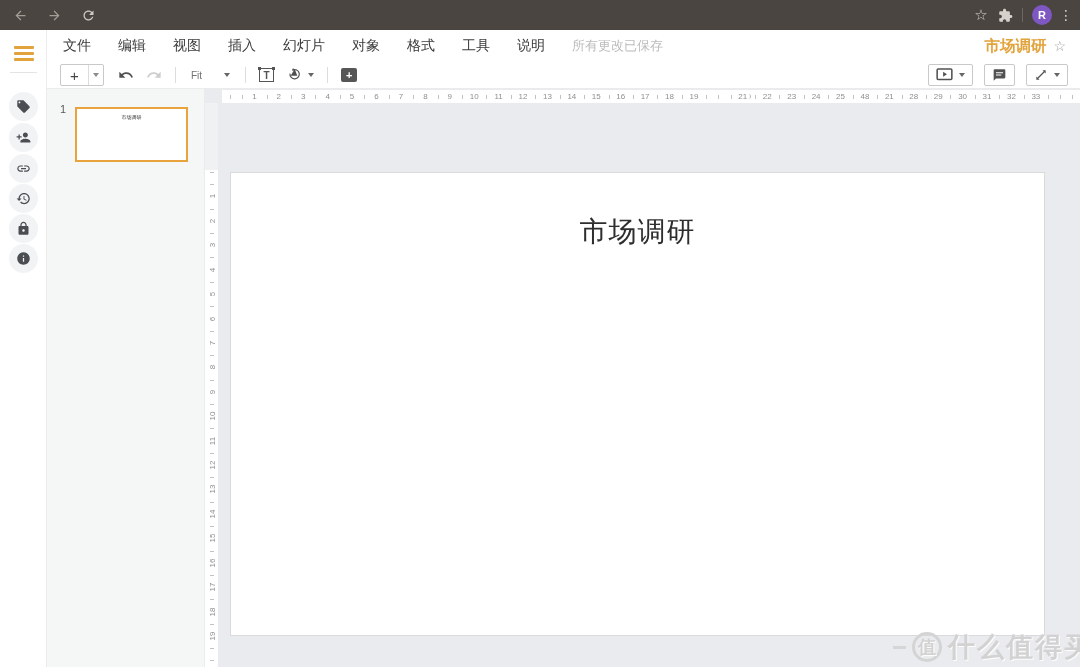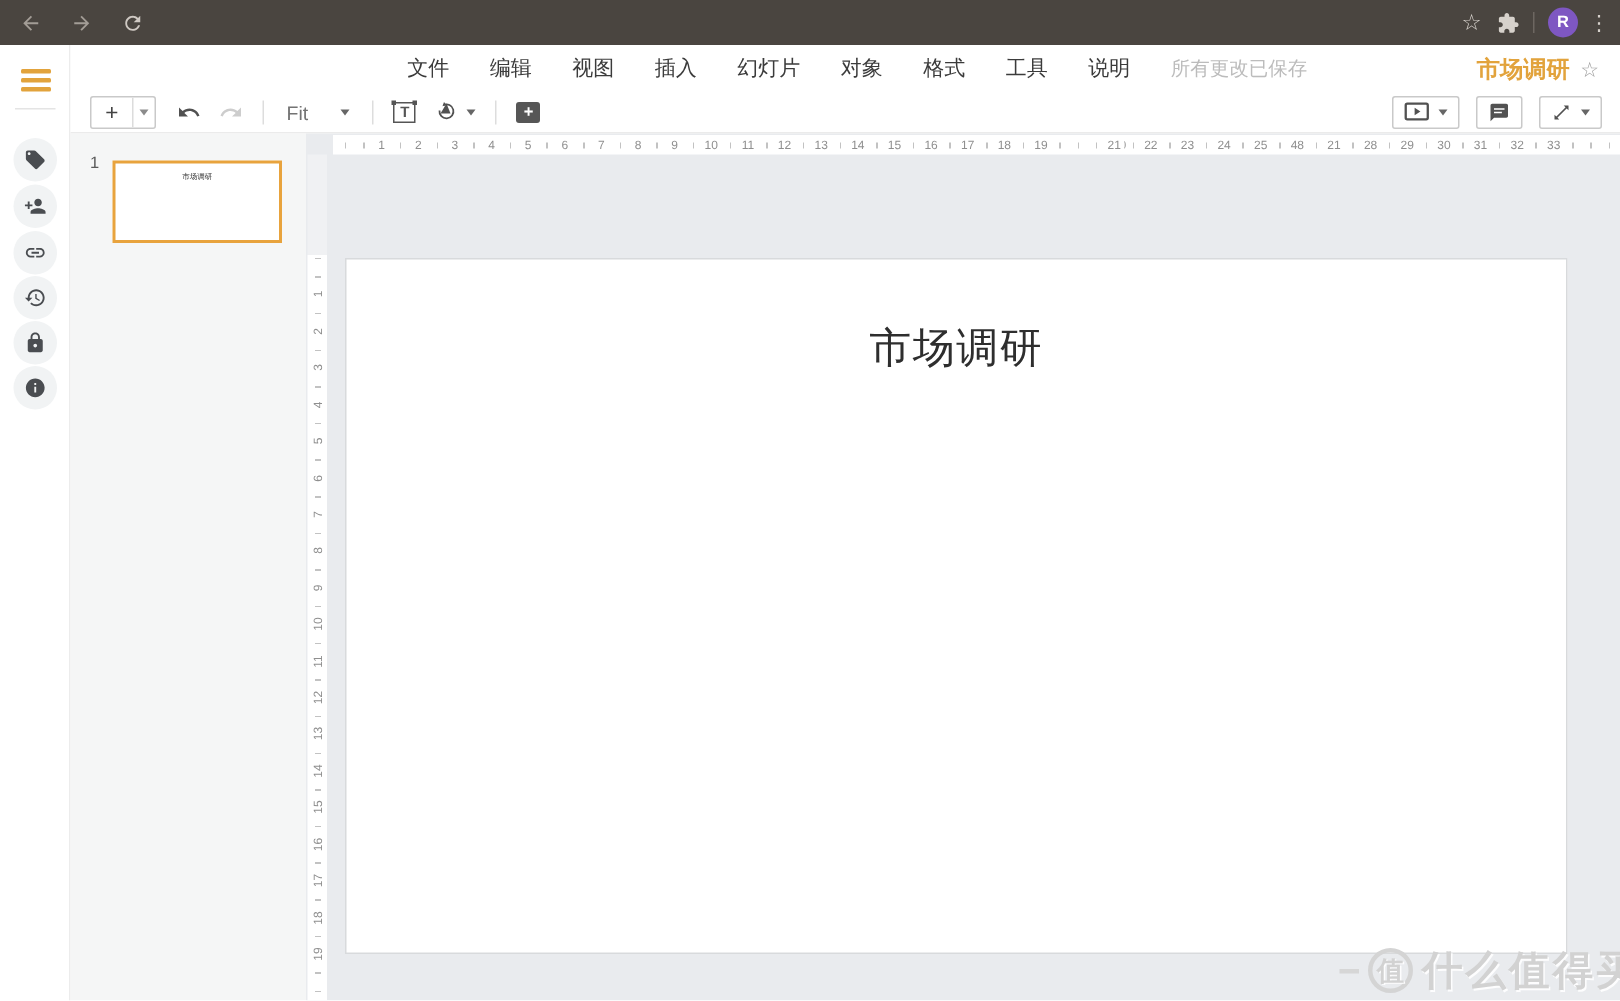--- a/index.html
+++ b/index.html
@@ -28,41 +28,41 @@
 
   
   .left-sidebar { position:absolute; left:0; top:30px; width:47px; height:637px; background:#fff; border-right:1px solid #ececec; }
   .hamburger { position:absolute; left:14px; top:16px; width:20px; height:15px; cursor:pointer; }
   .hamburger i { display:block; height:3px; background:#e2a33c; border-radius:1px; margin-bottom:3px; }
   .sb-div { position:absolute; left:10px; top:42px; width:27px; height:1px; background:#e4e4e4; }
   .circle-btn { position:absolute; left:9px; width:29px; height:29px; border-radius:50%; background:#f1f3f4; display:flex; align-items:center; justify-content:center; }
   .circle-btn svg { width:15px; height:15px; fill:#4a4d51; }
 
   
-  .menu-row { position:absolute; left:47px; top:30px; width:1033px; height:32px; background:#fff; display:flex; align-items:center;justify-content:center; }
+  .menu-row { position:absolute; left:47px; top:30px; width:1033px; height:32px; background:#fff; display:flex; align-items:center; }
   .menu-items { display:flex; align-items:center; gap:27px; padding-left:16px; }
   .menu-item { font-size:14px; color:#3b3b3b; cursor:pointer; white-space:nowrap; }
   .save-status { margin-left:27px; font-size:13px; color:#bcbcbc; white-space:nowrap; }
   .doc-title-wrap { position:absolute; right:14px; top:0; height:32px; display:flex; align-items:center; gap:7px; }
   .doc-title { font-size:15.5px; font-weight:bold; color:#e2a33c; }
   .doc-star { font-size:14px; color:#9e9e9e; }
 
   
   .toolbar-row { position:absolute; left:47px; top:62px; width:1033px; height:27px; background:#fff; border-bottom:1px solid #ebebeb; display:flex; align-items:center; }
   .tb-left { display:flex; align-items:center; padding-left:13px; }
   .split-btn { display:flex; border:1px solid #c9c9c9; border-radius:2px; height:22px; overflow:hidden; background:#fff; }
   .split-main { width:28px; display:flex; align-items:center; justify-content:center; font-size:15px; color:#444; border-right:1px solid #dcdcdc; }
   .split-caret { width:14px; display:flex; align-items:center; justify-content:center; }
   .caret { width:0; height:0; border-left:3.5px solid transparent; border-right:3.5px solid transparent; border-top:4px solid #666; }
   .caret.lite { border-top-color:#8b8b8b; }
   .tb-btn { height:22px; display:flex; align-items:center; justify-content:center; padding:0 6px; }
   .tb-btn svg { display:block; }
   .tb-sep { width:1px; height:16px; background:#ddd; margin:0 7px; }
   .zoom-btn { display:flex; align-items:center; gap:22px; padding:0 8px; height:22px; }
-  .zoom-label { font-size:13px; color:#737373; }
+  .zoom-label { font-size:10px; color:#737373; }
   .textbox-glyph { width:15px; height:14px; border:1px solid #555; display:flex; align-items:center; justify-content:center; font-size:10px; font-weight:bold; color:#555; position:relative; }
   .textbox-glyph::before, .textbox-glyph::after { content:""; position:absolute; width:3px; height:3px; background:#555; top:-2px; }
   .textbox-glyph::before { left:-2px; } .textbox-glyph::after { right:-2px; }
   .img-glyph { width:16px; height:14px; background:#565656; border-radius:2px; display:flex; align-items:center; justify-content:center; color:#fff; font-size:11px; font-weight:bold; line-height:1; }
   .tb-right { position:absolute; right:12px; top:2px; height:22px; display:flex; align-items:center; gap:11px; }
   .fr-btn { border:1px solid #c9c9c9; border-radius:2px; height:22px; display:flex; align-items:center; justify-content:center; gap:6px; padding:0 7px; background:#fff; }
 
   
   .thumbs-panel { position:absolute; left:47px; top:89px; width:157px; height:578px; background:#f5f6f6; }
   .thumb-num { position:absolute; left:13px; top:14px; font-size:11px; color:#5a5a5a; }

